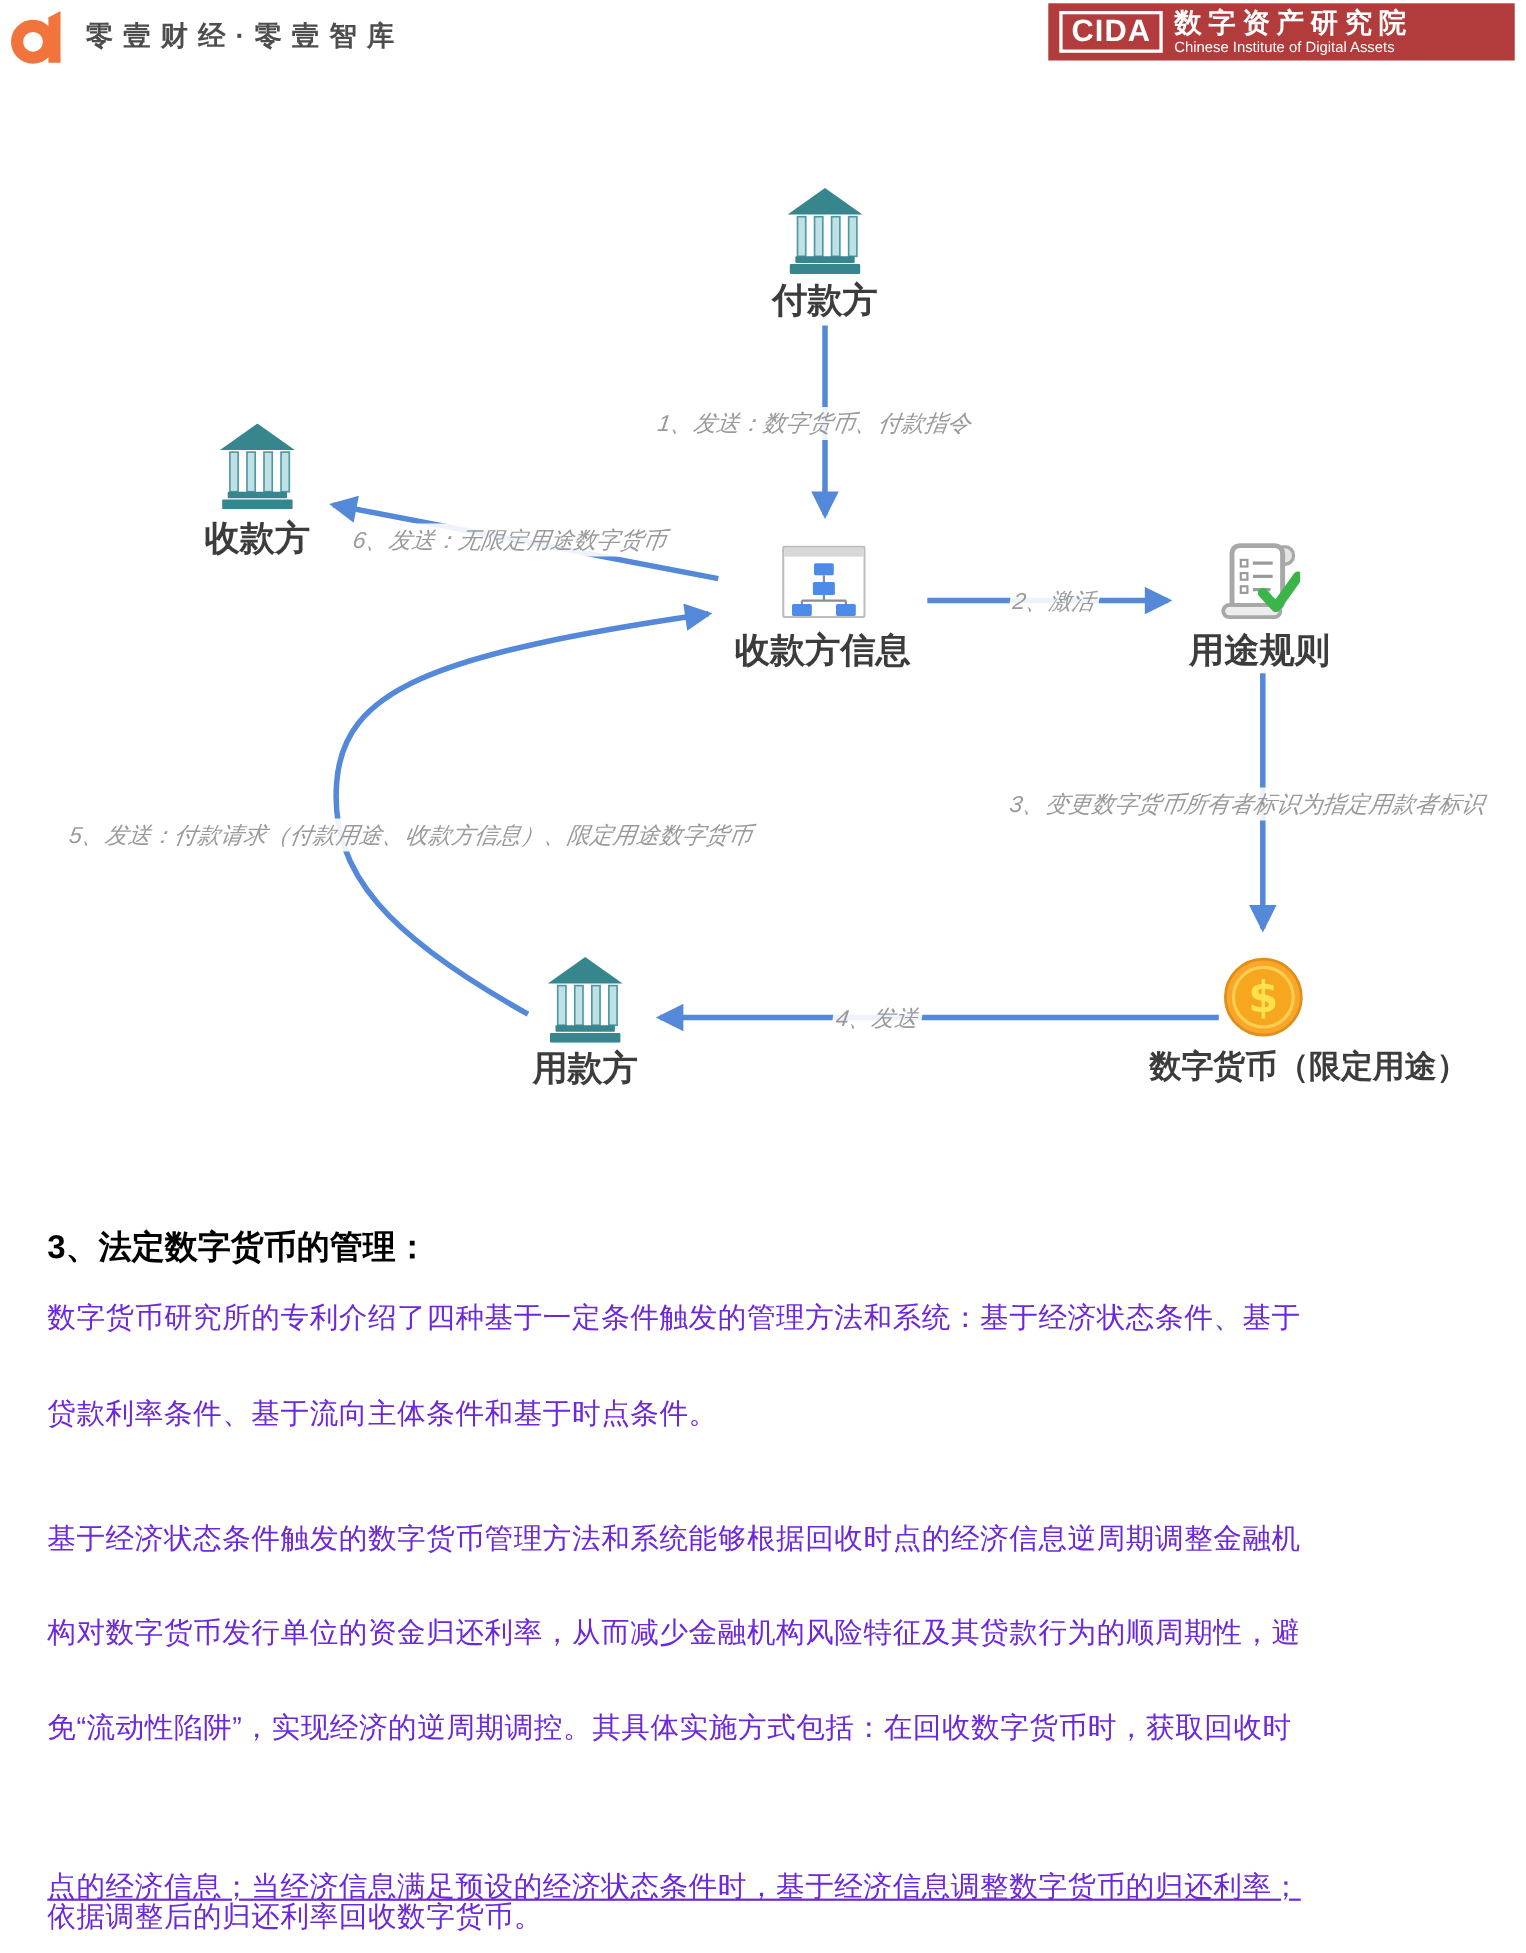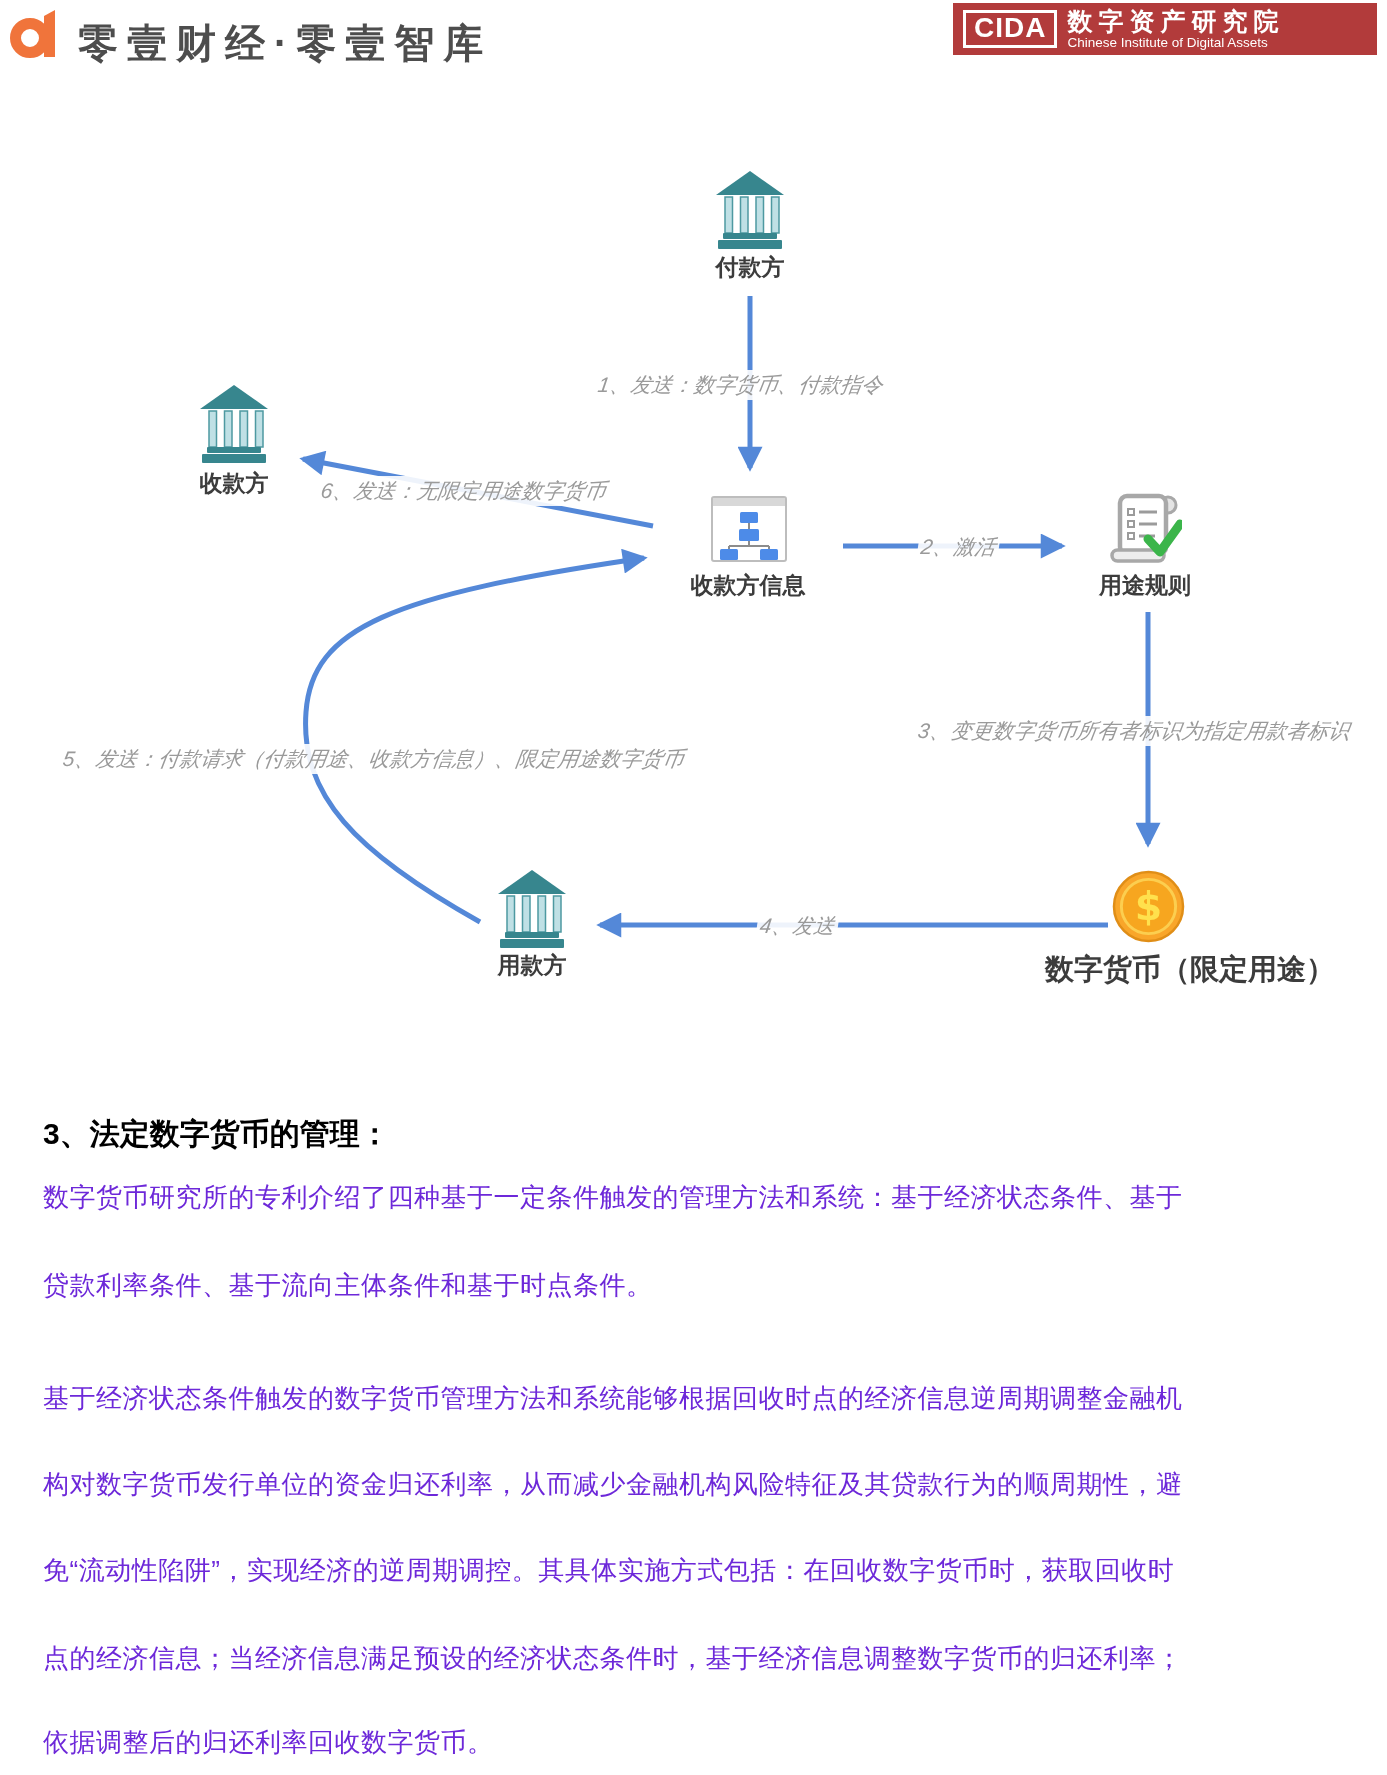--- a/index.html
+++ b/index.html
@@ -1,30 +1,30 @@
 <!DOCTYPE html>
 <html><head>
 <meta charset="utf-8">
 <style>
   html,body{margin:0;padding:0;background:#fff;}
   body{width:1387px;height:1775px;position:relative;overflow:hidden;
        font-family:"Liberation Sans","DejaVu Sans",sans-serif;color:#151515;}
   .abs{position:absolute;}
   
-  .logo-text{left:78px;top:16px;font-size:40px;font-weight:700;color:#4d4d4d;letter-spacing:9px;}
+  .logo-text{left:78px;top:16px;font-size:25px;font-weight:700;color:#4d4d4d;letter-spacing:9px;}
   .cida-banner{left:953px;top:3px;width:424px;height:52px;background:#b23b3b;display:flex;align-items:center;}
   .cida-box{margin-left:10px;border:3px solid #fff;color:#fff;font-weight:700;font-size:28px;
             padding:1px 8px 3px;letter-spacing:1px;line-height:1;}
   .cida-names{margin-left:10px;color:#fff;line-height:1.05;}
   .cida-cn{font-size:25px;font-weight:700;letter-spacing:6px;white-space:nowrap;}
   .cida-en{font-size:13.5px;white-space:nowrap;margin-top:2px;}
   
   #edges{left:0;top:0;pointer-events:none;z-index:1;}
   .node-icon{z-index:2;}
-  .node-label{z-index:3;font-size:23px;font-weight:600;color:#3c3c3c;text-align:center;white-space:nowrap;}
+  .node-label{z-index:3;font-size:32px;font-weight:600;color:#3c3c3c;text-align:center;white-space:nowrap;}
   .edge-label{z-index:4;font-size:21px;font-style:italic;color:#9a9a9a;white-space:nowrap;
               background:rgba(255,255,255,.9);padding:1px 3px;transform:skewX(-8deg);}
   
   .doc-heading{left:43px;top:1114px;font-size:30px;font-weight:700;color:#000;white-space:nowrap;}
   .doc-line{left:43px;font-size:26px;color:#6d28d9;letter-spacing:.5px;white-space:nowrap;}
 </style>
 </head>
 <body>
 
 <svg width="0" height="0" style="position:absolute" aria-hidden="true">
@@ -150,14 +150,14 @@
 </div>
 
 <div class="abs doc-heading">3、法定数字货币的管理：</div>
 
 <div class="abs doc-line" style="top:1180px;">数字货币研究所的专利介绍了四种基于一定条件触发的管理方法和系统：基于经济状态条件、基于</div>
 <div class="abs doc-line" style="top:1268px;">贷款利率条件、基于流向主体条件和基于时点条件。</div>
 
 <div class="abs doc-line" style="top:1381px;">基于经济状态条件触发的数字货币管理方法和系统能够根据回收时点的经济信息逆周期调整金融机</div>
 <div class="abs doc-line" style="top:1467px;">构对数字货币发行单位的资金归还利率，从而减少金融机构风险特征及其贷款行为的顺周期性，避</div>
 <div class="abs doc-line" style="top:1553px;">免“流动性陷阱”，实现经济的逆周期调控。其具体实施方式包括：在回收数字货币时，获取回收时</div>
-<div class="abs doc-line" style="top:1641px;">点的经济信息；当经济信息满足预设的经济状态条件时，基于经济信息调整数字货币的归还利率；</div>
+<div class="abs doc-line" style="top:1698px;text-decoration:underline;">点的经济信息；当经济信息满足预设的经济状态条件时，基于经济信息调整数字货币的归还利率；</div>
 <div class="abs doc-line" style="top:1725px;text-align:right;">依据调整后的归还利率回收数字货币。</div>
 
 </body></html>

